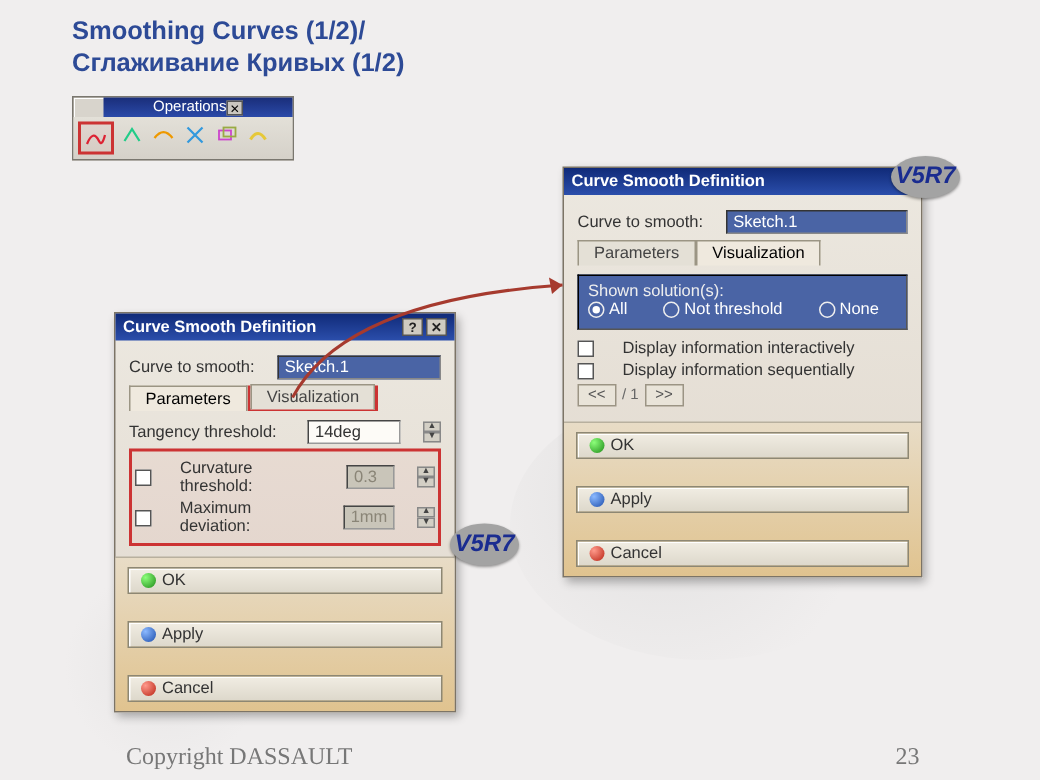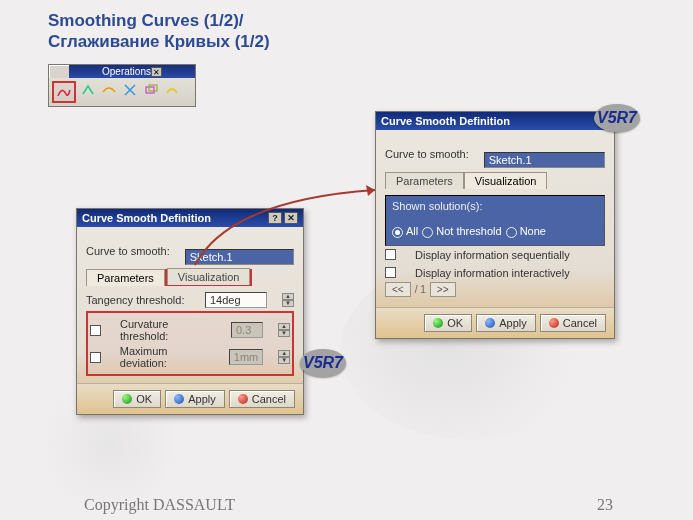--- a/index.html
+++ b/index.html
@@ -98,21 +98,20 @@
     text-align: center; color: #222;
   }
   .dlg-body { padding: 7px 9px; }
   .dlg-row { display: flex; align-items: center; margin: 3px 0; gap: 15px; }
   .field {
     background: #4a64a5;
     color: #fff;
     border: 1px inset #888;
     padding: 1px 4px;
     font-size: 11px;
-    margin-top: 12px;
   }
   .field-light {
     background: #fdfbf7;
     color: #333;
     border: 1px inset #999;
     padding: 1px 4px;
     font-size: 11px;
   }
   .field-disabled {
     background: #c9c5b9;
@@ -166,22 +165,23 @@
     content: ""; position: absolute; left: 2px; top: 2px;
     width: 5px; height: 5px; border-radius: 50%;
     background: #fff;
   }
 
   .dlg-btns {
     border-top: 1px solid #b8b09e;
     padding: 6px 8px;
     display: flex;
     justify-content: flex-end;
-    gap: 4px;
+    gap: 18px;
     background: linear-gradient(#e8dcc6, #e0c38f);
+    flex-direction: column;
   }
   .btn {
     display: flex; align-items: center; gap: 4px;
     background: linear-gradient(#f1ede3,#ddd8cb);
     border: 1px solid #8d8773;
     padding: 2px 8px;
     font-size: 11px;
     color: #333;
     box-shadow: 1px 1px 0 #fff inset;
   }
@@ -352,33 +352,33 @@
     <div class="dlg-row">
       <span>Curve to smooth:</span>
       <span class="field" style="flex:1">Sketch.1</span>
     </div>
     <div class="tabs">
       <span class="tab">Parameters</span>
       <span class="tab active">Visualization</span>
     </div>
     <div class="grp" style="color:#eee; background:#4a64a5; padding:4px 6px; border:1px inset #555;">
       <div style="font-size:11px;">Shown solution(s):</div>
-      <div class="dlg-row" style="color:#fff; gap:4px; margin-top:13px;text-align:right;">
+      <div class="dlg-row" style="color:#fff; gap:24px; margin-top:0;text-align:right;">
         <span><span class="radio sel"></span><span>All</span></span>
         <span><span class="radio"></span><span>Not threshold</span></span>
         <span><span class="radio"></span><span>None</span></span>
       </div>
     </div>
+    <div class="dlg-row" style="margin-top:6px;">
+      <span class="chk"></span>
+      <span>Display information interactively</span>
+    </div>
     <div class="dlg-row">
       <span class="chk"></span>
       <span>Display information sequentially</span>
-    </div>
-    <div class="dlg-row" style="margin-top:6px;">
-      <span class="chk"></span>
-      <span>Display information interactively</span>
     </div>
     <div class="dlg-row" style="gap:4px;">
       <span class="nav-btn">&lt;&lt;</span>
       <span style="font-size:10px; color:#666;">/ 1</span>
       <span class="nav-btn">&gt;&gt;</span>
     </div>
   </div>
   <div class="dlg-btns">
     <span class="btn">
         <span class="dot-g"></span>

